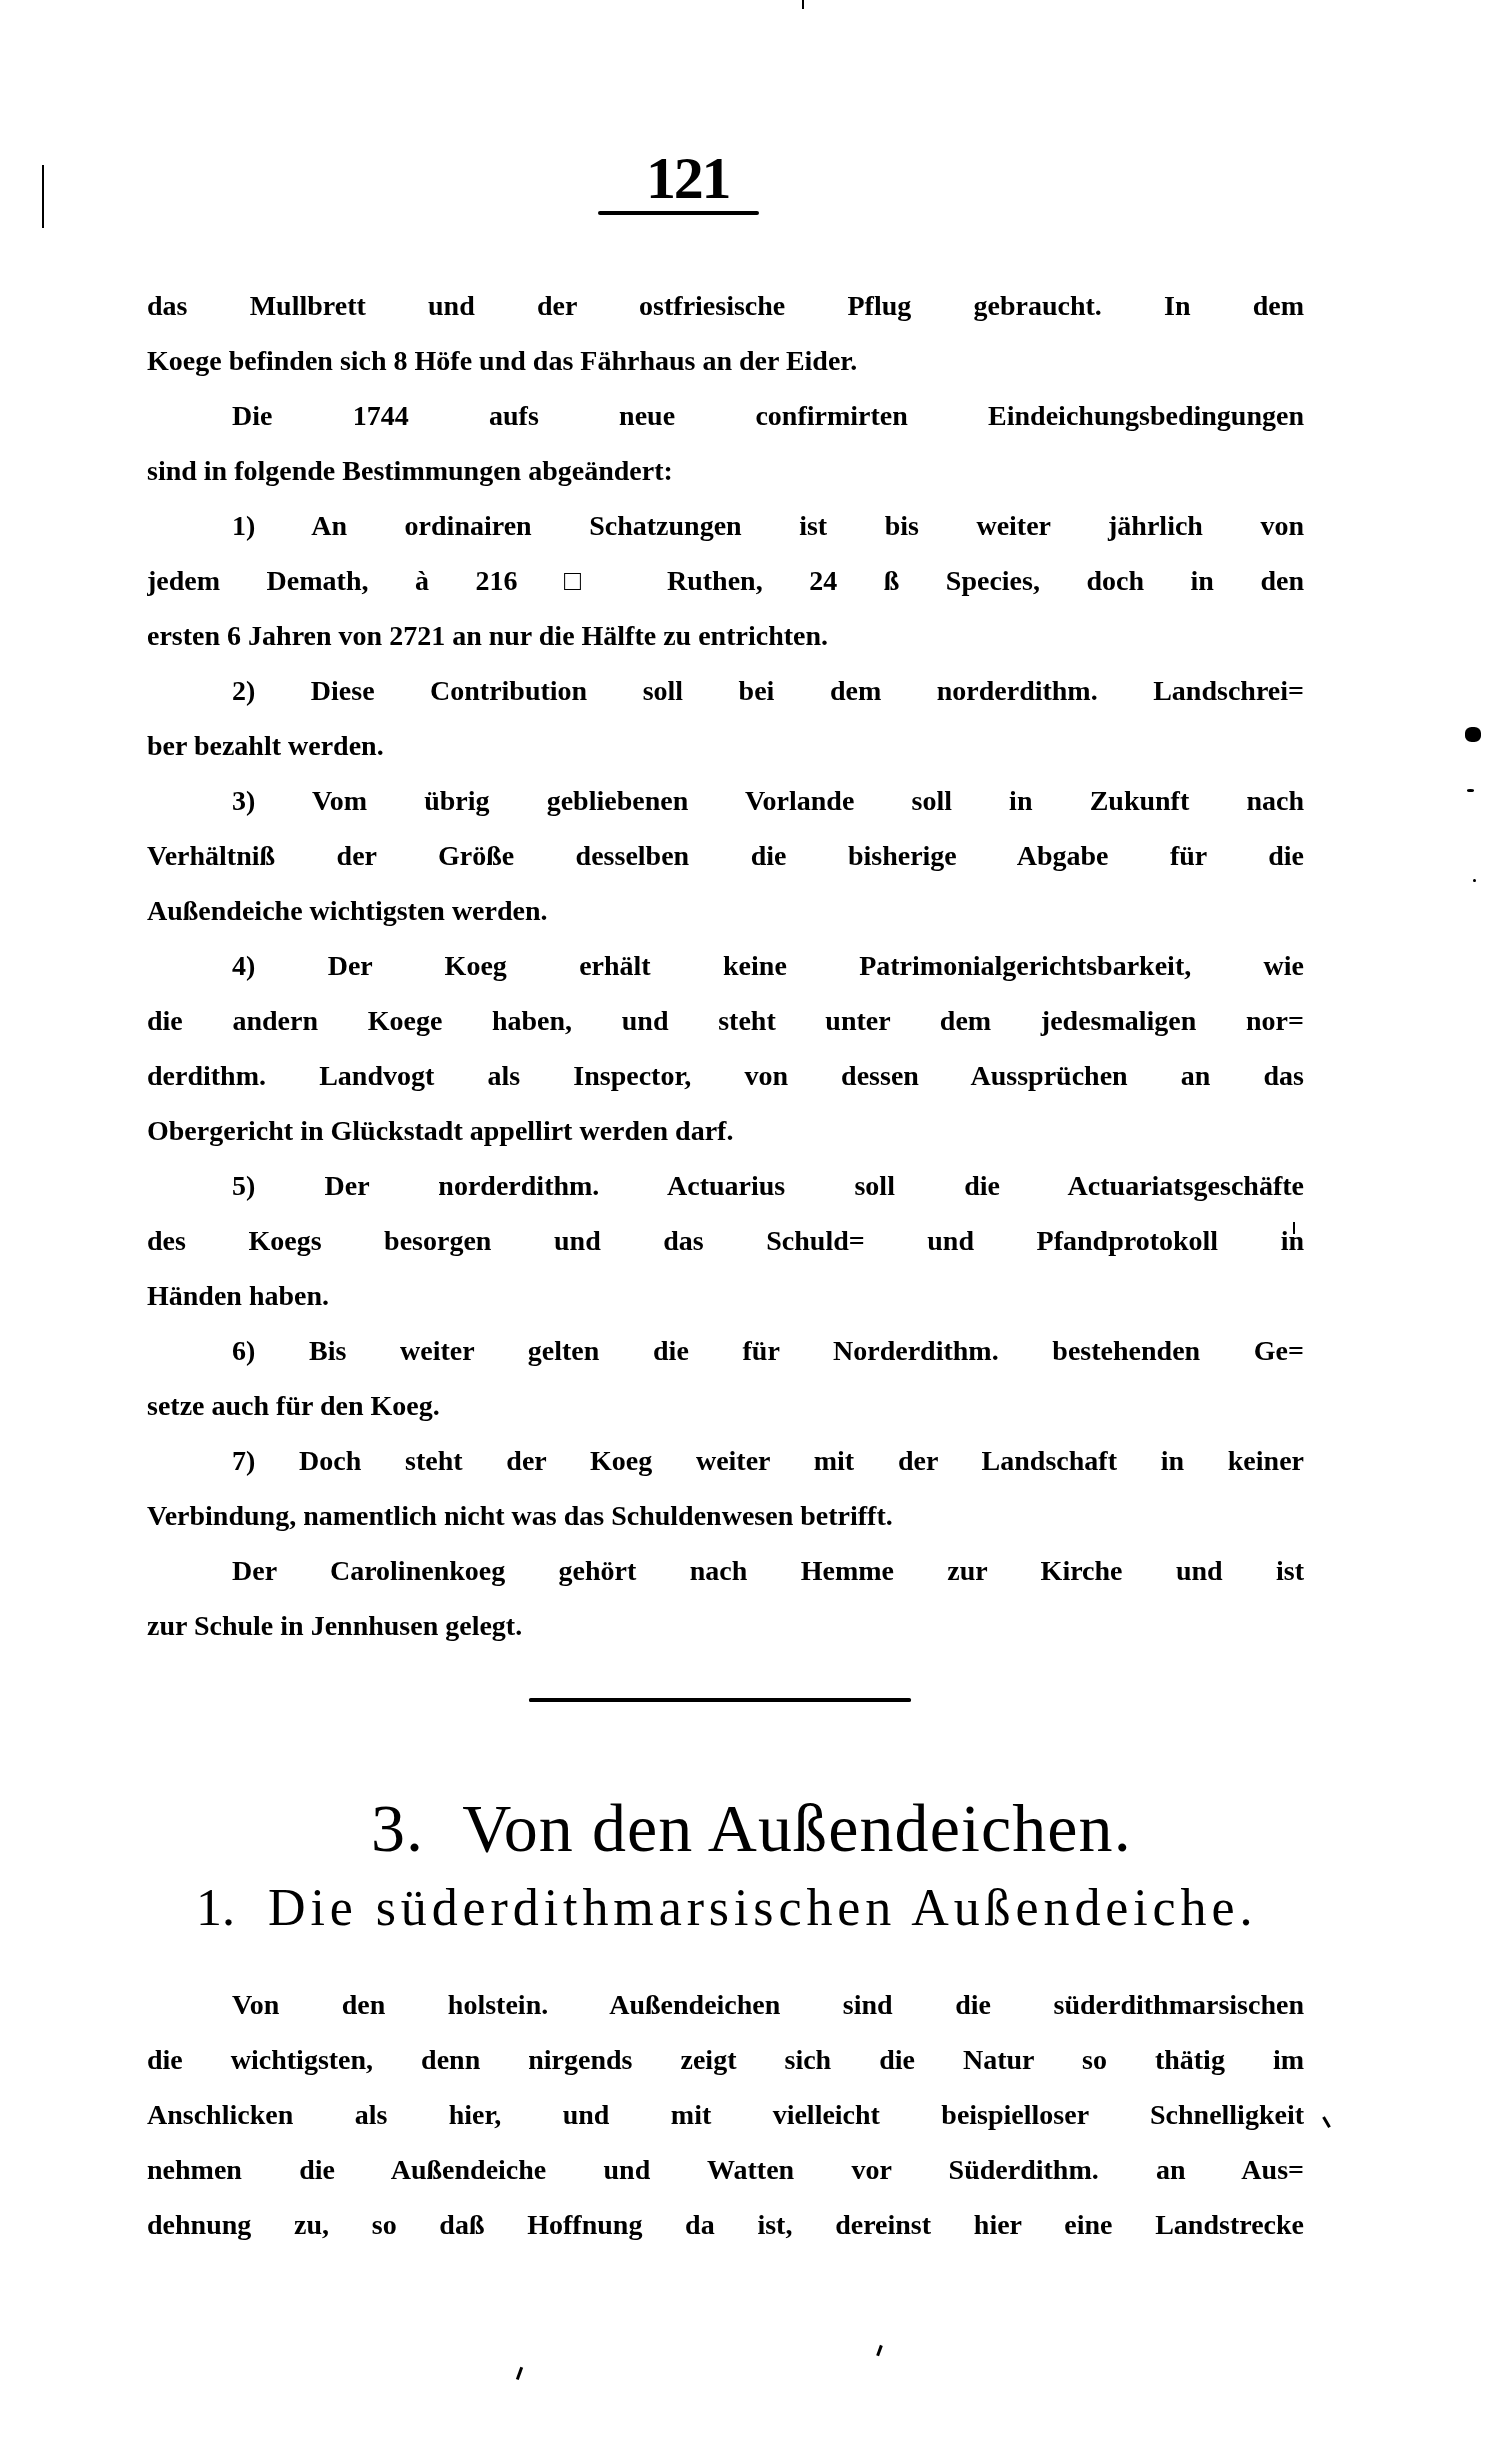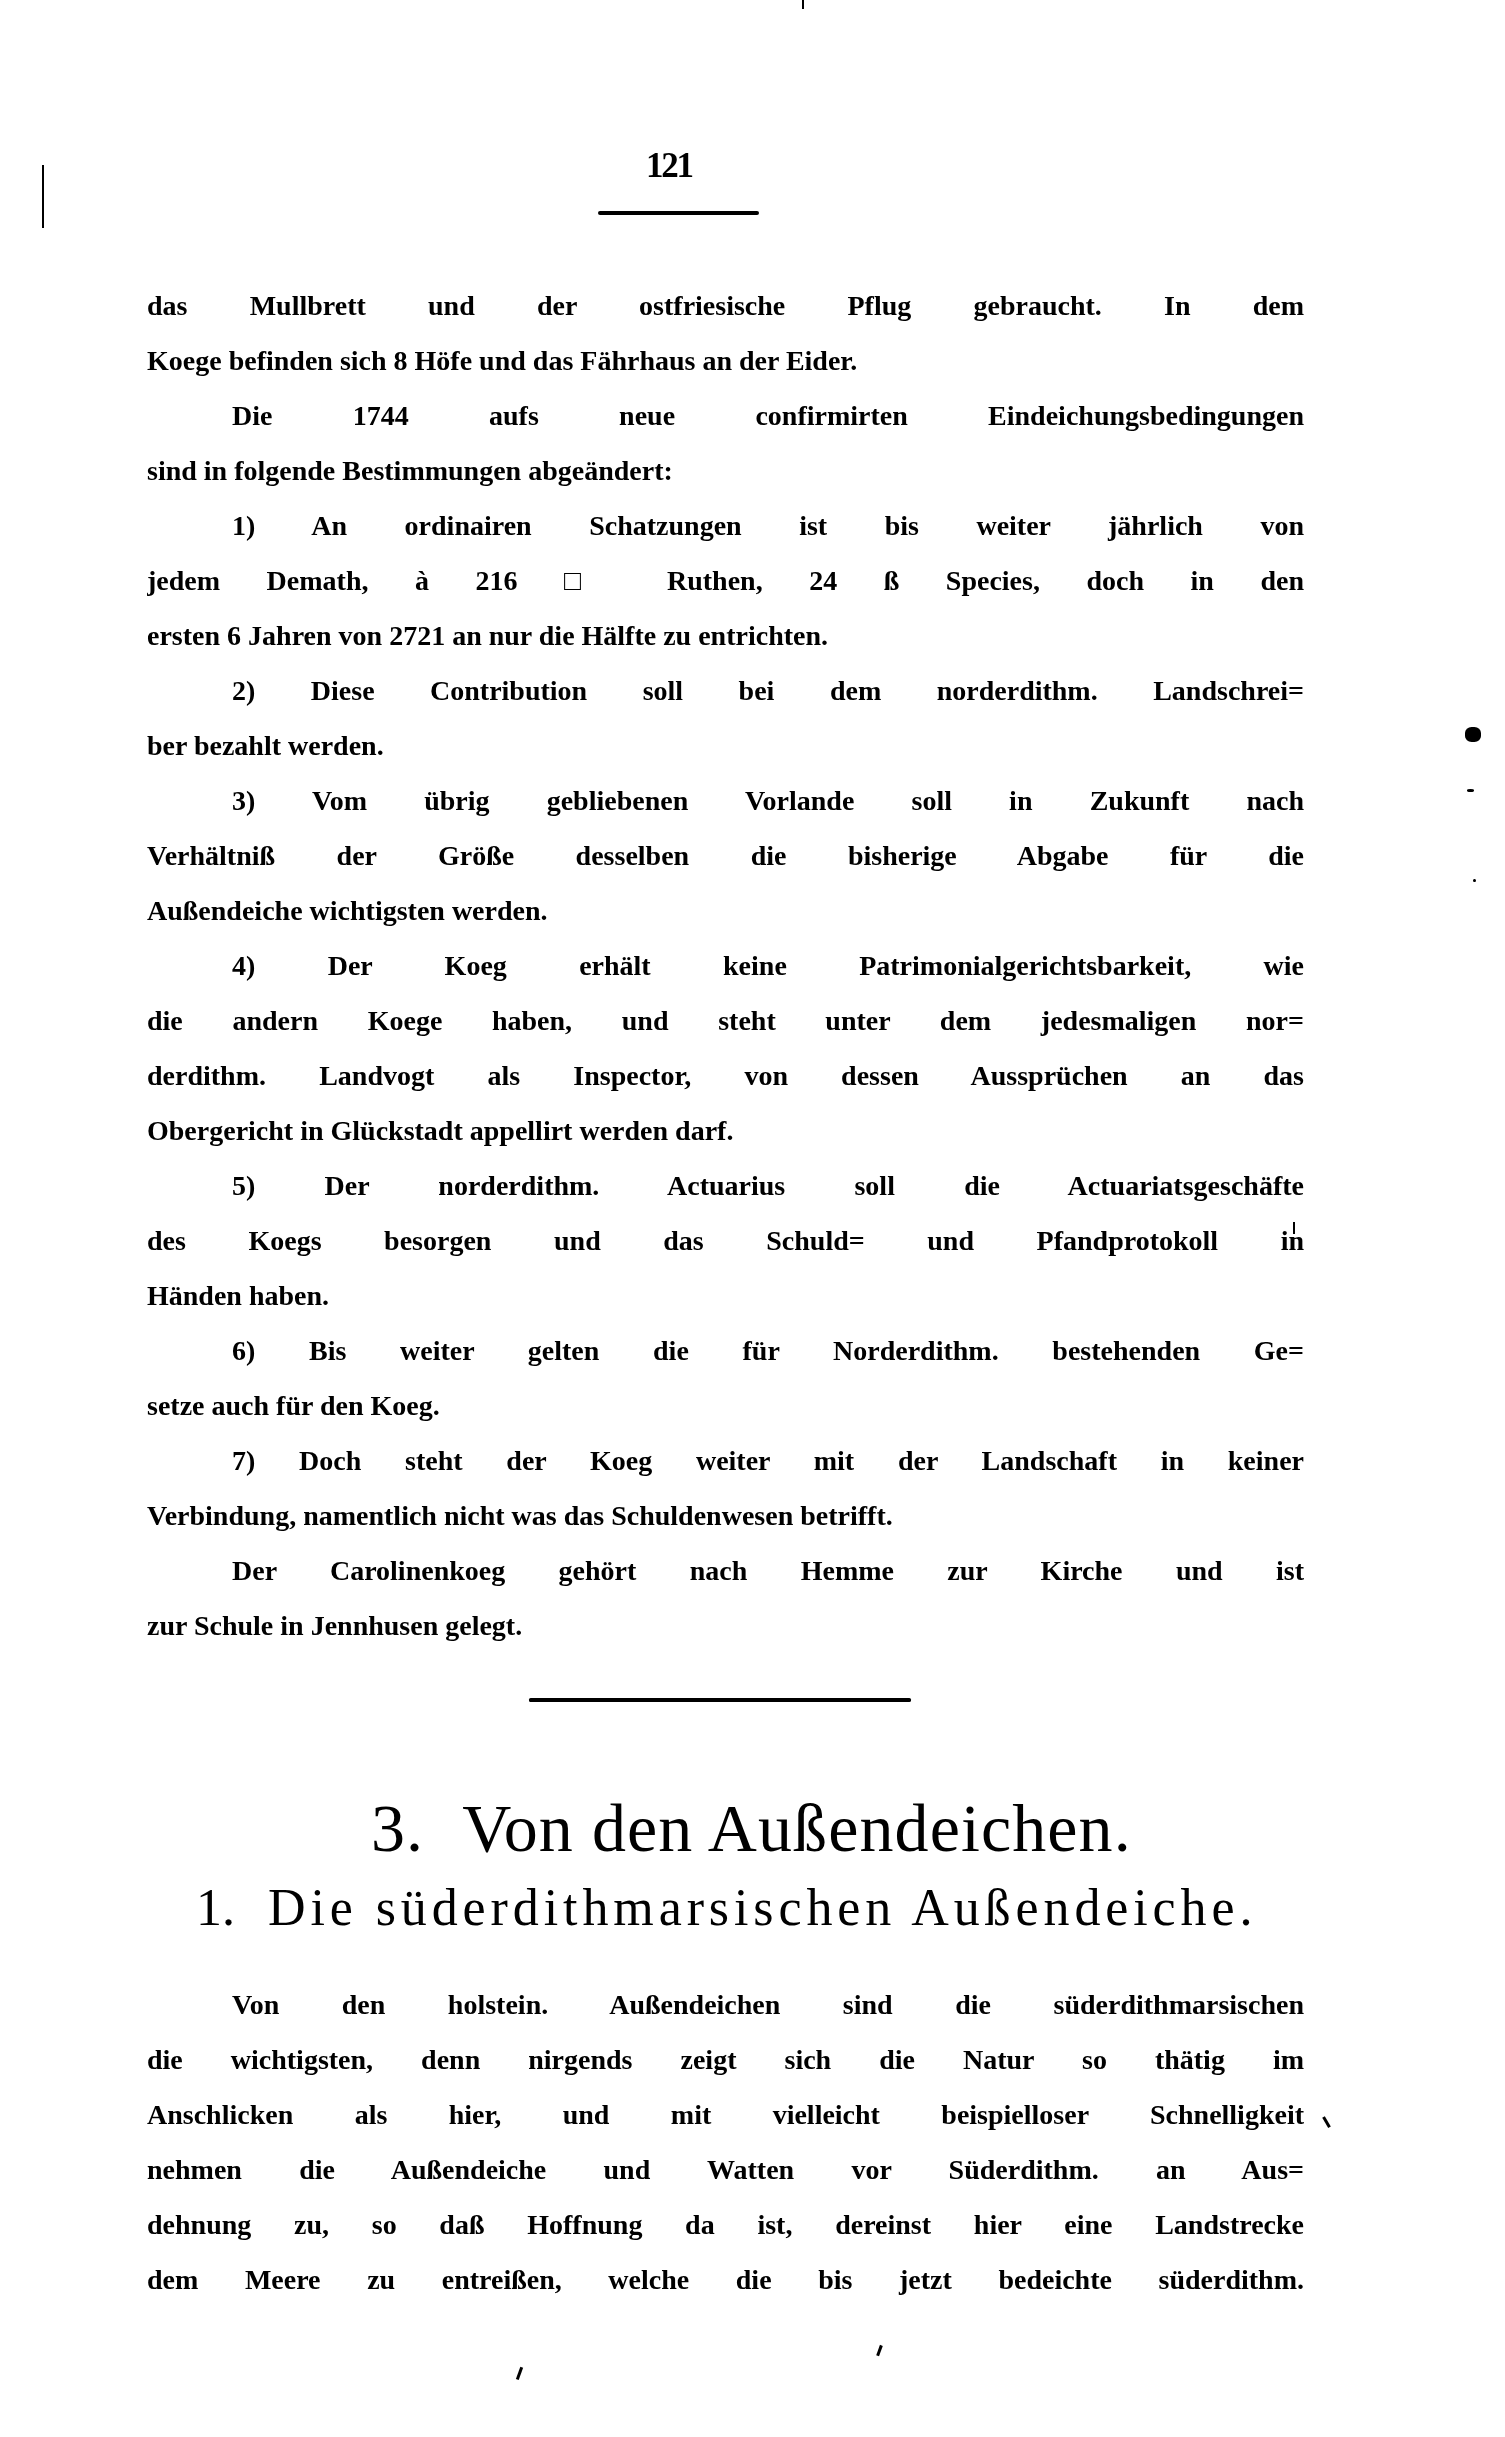--- a/index.html
+++ b/index.html
@@ -24,22 +24,22 @@
     
     .scan-mark {
       position: absolute;
       background: #000;
     }
     .page-number {
       position: absolute;
       left: 646px;
       top: 148px;
       width: 76px;
-      text-align: left;
-      font-size: 35px;
+      text-align: right;
+      font-size: 60px;
       font-weight: bold;
       line-height: 1;
       letter-spacing: -2.2px;
     }
     .header-rule {
       position: absolute;
       left: 598px;
       top: 211px;
       width: 161px;
       height: 4.4px;
@@ -161,17 +161,16 @@
   <div class="sub-heading">
     <span class="num">1.</span><span>Die süderdithmarsischen Außendeiche.</span>
   </div>
 
   <div class="text-block" style="top:1977px;">
     <span class="line indent">Von den holstein. Außendeichen sind die süderdithmarsischen</span>
     <span class="line">die wichtigsten, denn nirgends zeigt sich die Natur so thätig im</span>
     <span class="line">Anschlicken als hier, und mit vielleicht beispielloser Schnelligkeit</span>
     <span class="line">nehmen die Außendeiche und Watten vor Süderdithm. an Aus=</span>
     <span class="line">dehnung zu, so daß Hoffnung da ist, dereinst hier eine Landstrecke</span>
-    <span class="line">dem Meere zu entreißen, welche die bis jetzt bedeichte süderdithm.</span>
   </div>
 
 </div>
 
 
 </body></html>

